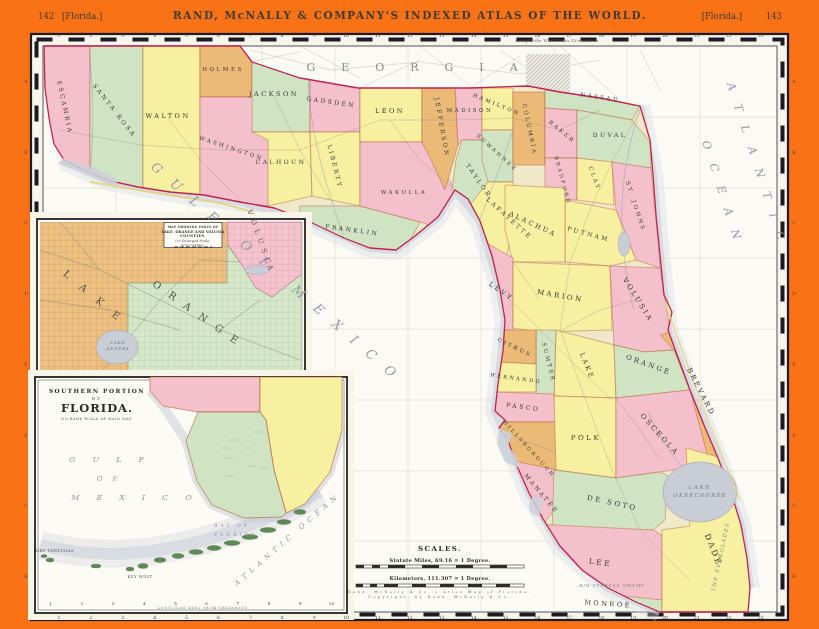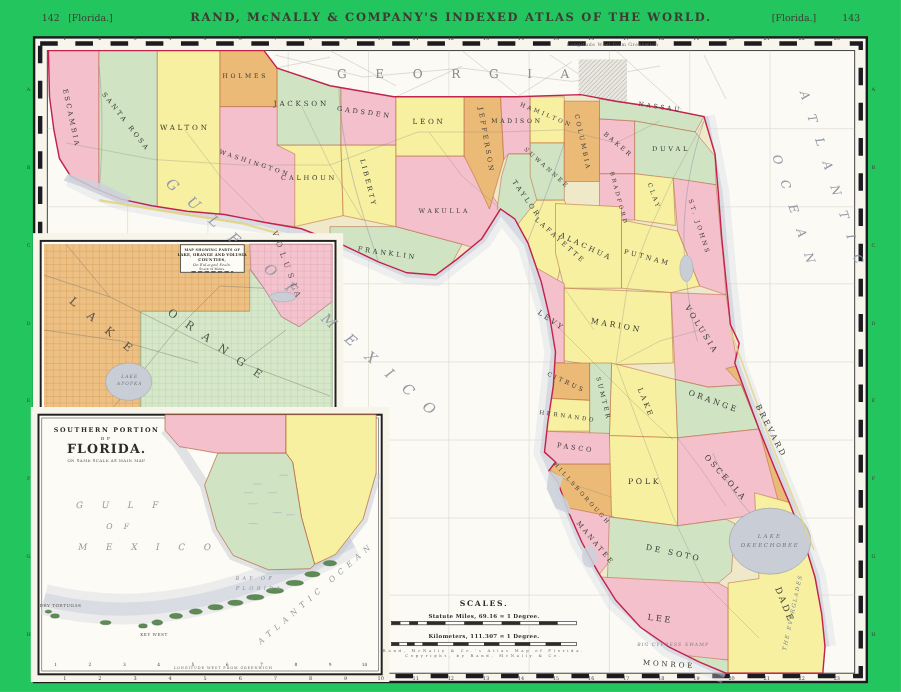--- a/index.html
+++ b/index.html
@@ -1,16 +1,16 @@
 <!DOCTYPE html>
 <html><head>
 <meta charset="utf-8">
 <style>
   html,body{margin:0;padding:0;background:#efe9da;}
-  .page{position:relative;width:819px;height:629px;background:#22c55e;overflow:hidden;}
+  .page{position:relative;width:819px;height:629px;background:#f97316;overflow:hidden;}
   svg{display:block;}
   svg text{font-family:"DejaVu Serif","Liberation Serif",serif;}
   .hdr{fill:#3f3b33;}
 </style>
 </head>
 <body>
 
 <div class="page">
 <svg id="map-svg" width="819" height="629" viewBox="0 0 819 629">
   <defs>

